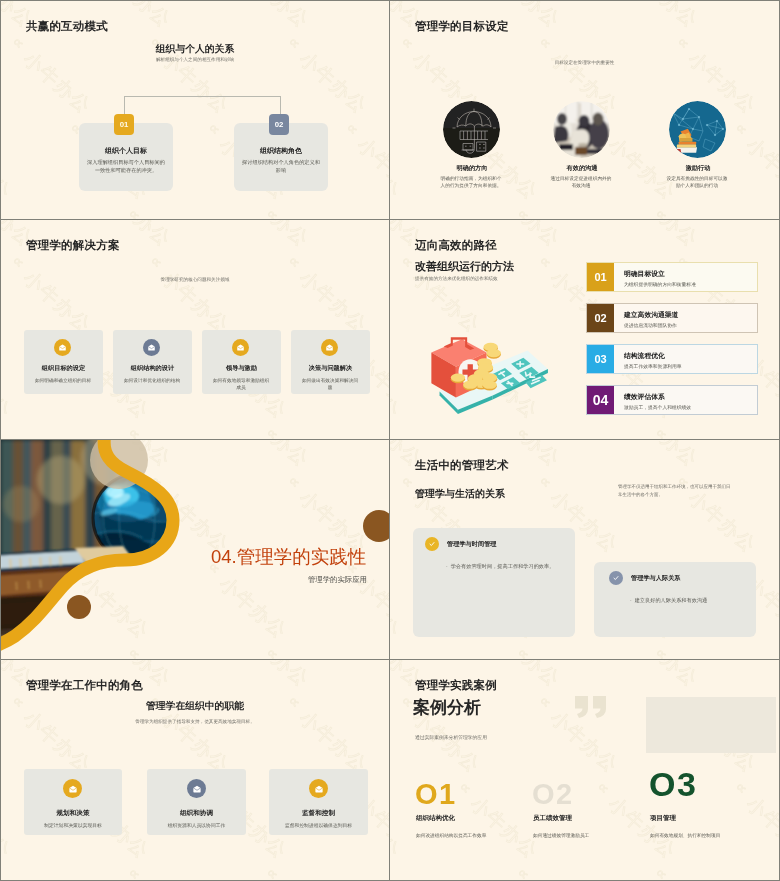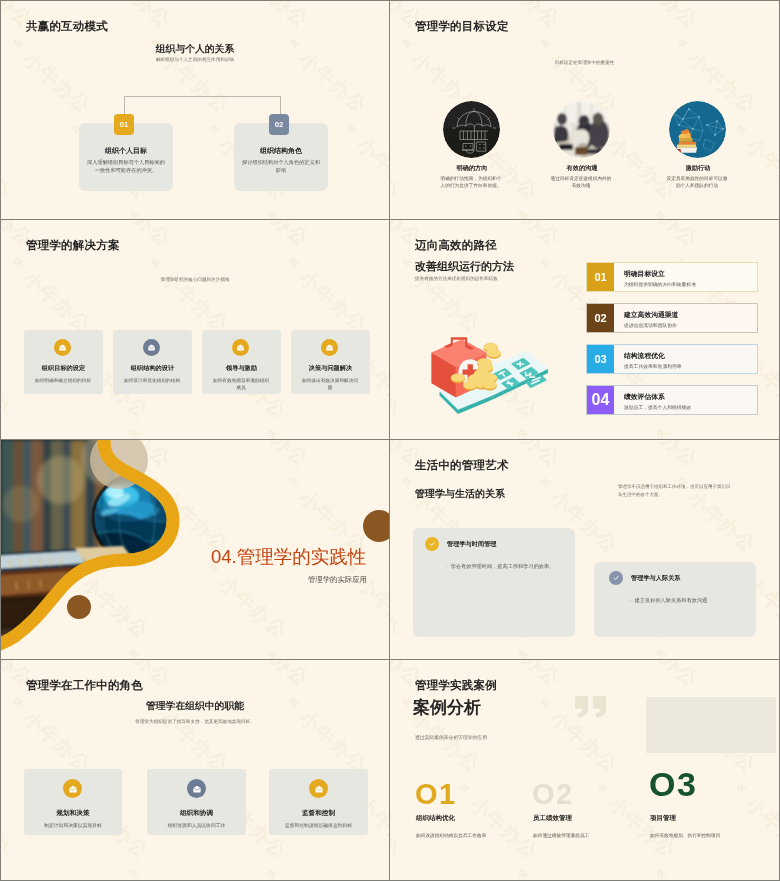--- a/index.html
+++ b/index.html
@@ -1003,21 +1003,21 @@
   <div class="s4-num" style="left:197px;top:84px;width:27px;height:28px;font-size:11px;background:#6b4518;z-index:2">02</div>
   <div class="s4-t" style="left:234px;top:90px;font-size:6.8px;z-index:2">建立高效沟通渠道</div>
   <div class="s4-d" style="left:234px;top:102px;font-size:4.8px;z-index:2">促进信息流动和团队协作</div>
 
   <div class="s4-row" style="left:196px;top:124px;width:172px;height:30px;border-color:#bcd7e3;background:#fbf8f3;z-index:2"></div>
   <div class="s4-num" style="left:197px;top:125px;width:27px;height:28px;font-size:11px;background:#29ace5;z-index:2">03</div>
   <div class="s4-t" style="left:234px;top:131px;font-size:6.8px;z-index:2">结构流程优化</div>
   <div class="s4-d" style="left:234px;top:143px;font-size:4.8px;z-index:2">提高工作效率和资源利用率</div>
 
   <div class="s4-row" style="left:196px;top:165px;width:172px;height:30px;border-color:#c2ccd4;background:#fbf8f3;z-index:2"></div>
-  <div class="s4-num" style="left:197px;top:166px;width:27px;height:28px;font-size:16px;background:#8b5cf6;z-index:2">04</div>
+  <div class="s4-num" style="left:197px;top:166px;width:27px;height:28px;font-size:14px;background:#701a75;z-index:2">04</div>
   <div class="s4-t" style="left:234px;top:172px;font-size:6.8px;z-index:2">绩效评估体系</div>
   <div class="s4-d" style="left:234px;top:184px;font-size:4.8px;z-index:2">激励员工，提高个人和组织绩效</div>
   <div class="wm">
         <svg width="390" height="221" viewBox="0 0 390 221" style="position: absolute; left: 0px; top: 0px;">
           <g transform="translate(-498,-302) rotate(41)">
             <text x="0" y="0" font-size="15" font-weight="400" fill="none" stroke="#f4ecd9" stroke-width="0.75" font-family="Liberation Sans, sans-serif">∝</text>
             <text x="20" y="6" font-size="19" font-weight="400" fill="none" stroke="#f4ecd9" stroke-width="0.75" font-family="Liberation Sans, sans-serif" letter-spacing="1.5">小牛办公</text>
           </g>
           <g transform="translate(-360,-302) rotate(41)">
             <text x="0" y="0" font-size="15" font-weight="400" fill="none" stroke="#f4ecd9" stroke-width="0.75" font-family="Liberation Sans, sans-serif">∝</text>

